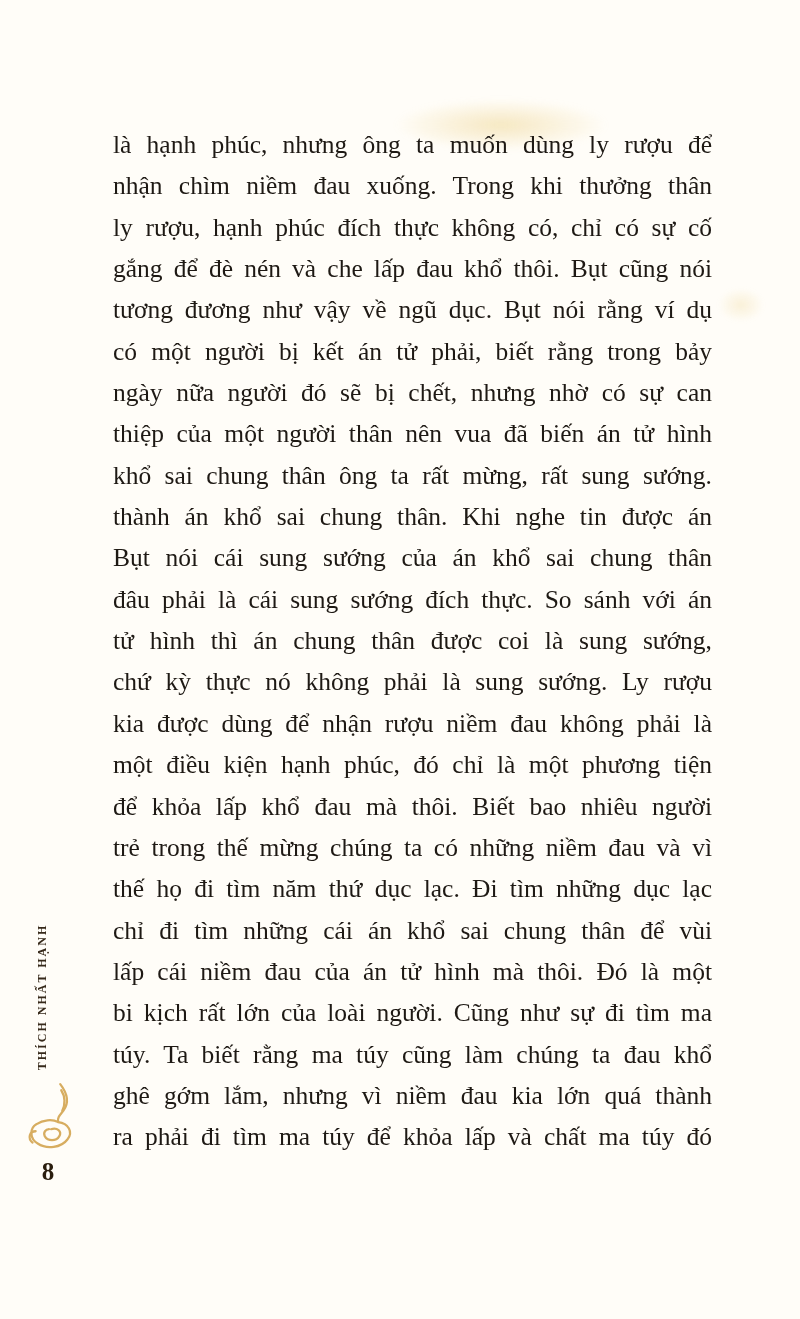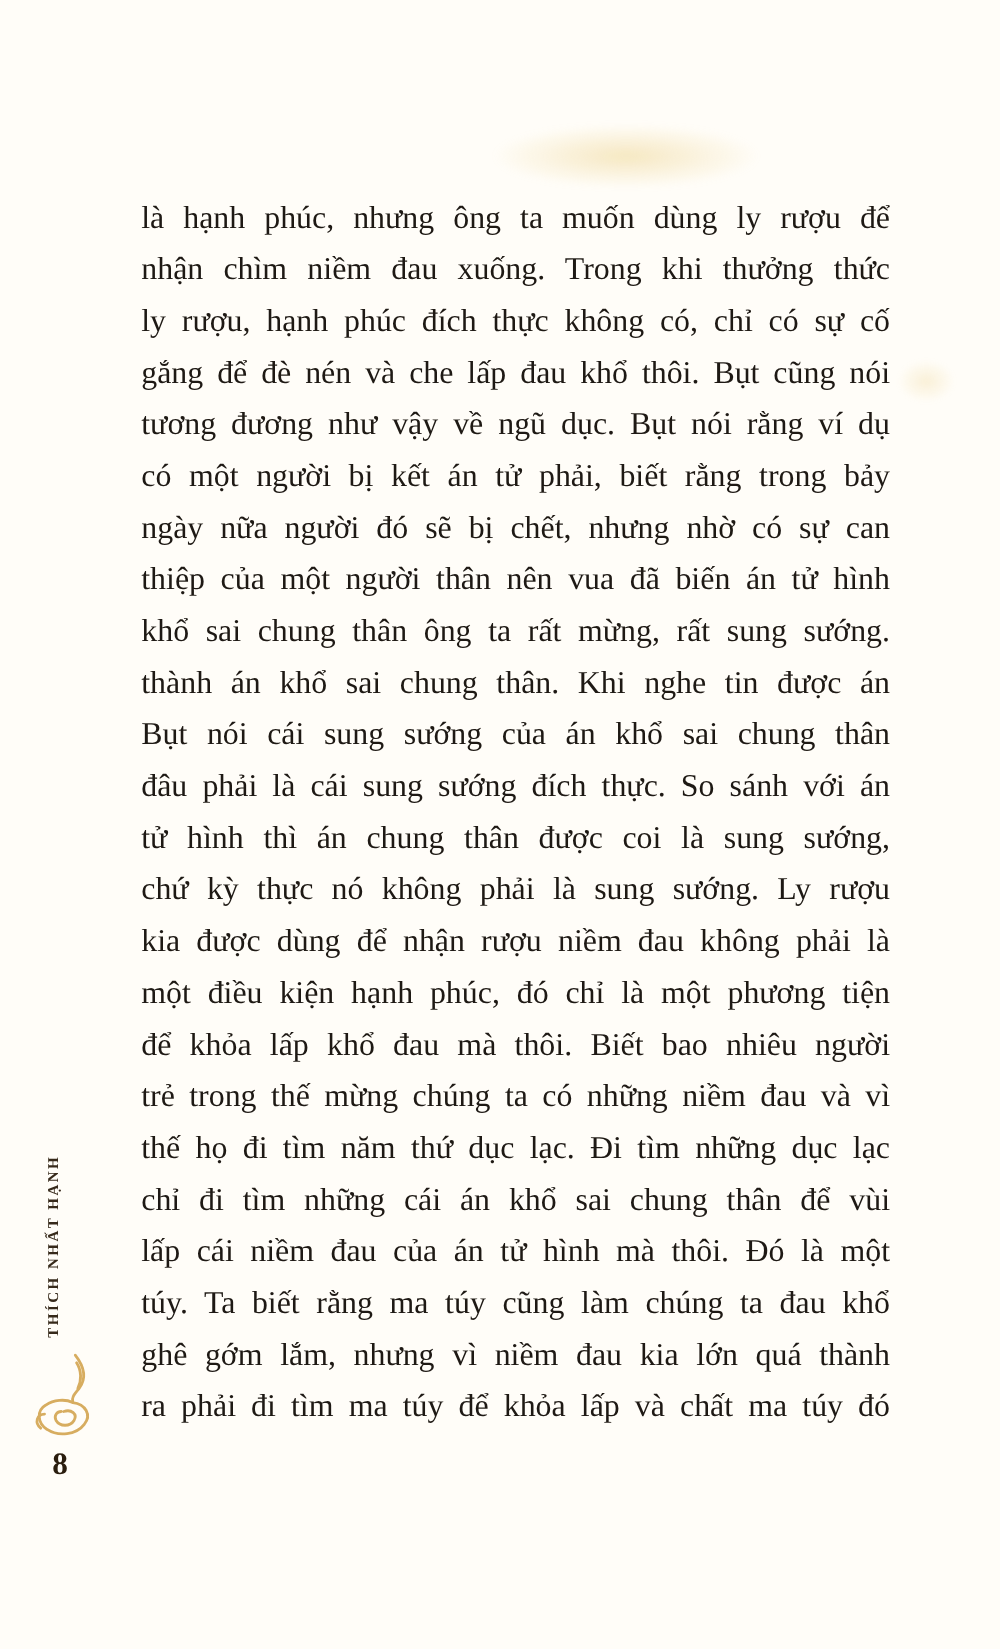--- a/index.html
+++ b/index.html
@@ -31,21 +31,20 @@
     left: 718px; top: 288px; width: 46px; height: 34px;
     background: radial-gradient(ellipse at center, rgba(233,203,118,0.25), rgba(233,203,118,0) 70%);
     filter: blur(2px);
   }
   
   .text-block {
     position: absolute;
     left: 113px;
     top: 124px;
     width: 599px;
-    margin-top: 29px;
   }
   .line {
     font-size: 25.5px;
     line-height: 41.35px;
     height: 41.35px;
     color: #1e1914;
     text-align: justify;
     text-align-last: justify;
     -moz-text-align-last: justify;
     text-justify: inter-word;
@@ -90,40 +89,41 @@
 </head>
 <body>
 
 <div class="page">
 
   <div class="smudge smudge-top"></div>
   <div class="smudge smudge-right"></div>
 
   <div class="text-block">
     <div class="line">là hạnh phúc, nhưng ông ta muốn dùng ly rượu để</div>
-    <div class="line">nhận chìm niềm đau xuống. Trong khi thưởng thức</div>
+    <div class="line">nhận chìm niềm đau xuống. Trong khi thưởng thân</div>
     <div class="line">ly rượu, hạnh phúc đích thực không có, chỉ có sự cố</div>
     <div class="line">gắng để đè nén và che lấp đau khổ thôi. Bụt cũng nói</div>
     <div class="line">tương đương như vậy về ngũ dục. Bụt nói rằng ví dụ</div>
     <div class="line">có một người bị kết án tử phải, biết rằng trong bảy</div>
     <div class="line">ngày nữa người đó sẽ bị chết, nhưng nhờ có sự can</div>
     <div class="line">thiệp của một người thân nên vua đã biến án tử hình</div>
     <div class="line">khổ sai chung thân ông ta rất mừng, rất sung sướng.</div>
     <div class="line">thành án khổ sai chung thân. Khi nghe tin được án</div>
     <div class="line">Bụt nói cái sung sướng của án khổ sai chung thân</div>
     <div class="line">đâu phải là cái sung sướng đích thực. So sánh với án</div>
     <div class="line">tử hình thì án chung thân được coi là sung sướng,</div>
     <div class="line">chứ kỳ thực nó không phải là sung sướng. Ly rượu</div>
     <div class="line">kia được dùng để nhận rượu niềm đau không phải là</div>
     <div class="line">một điều kiện hạnh phúc, đó chỉ là một phương tiện</div>
     <div class="line">để khỏa lấp khổ đau mà thôi. Biết bao nhiêu người</div>
     <div class="line">trẻ trong thế mừng chúng ta có những niềm đau và vì</div>
     <div class="line">thế họ đi tìm năm thứ dục lạc. Đi tìm những dục lạc</div>
     <div class="line">chỉ đi tìm những cái án khổ sai chung thân để vùi</div>
     <div class="line">lấp cái niềm đau của án tử hình mà thôi. Đó là một</div>
+    <div class="line">bi kịch rất lớn của loài người. Cũng như sự đi tìm ma</div>
     <div class="line">túy. Ta biết rằng ma túy cũng làm chúng ta đau khổ</div>
     <div class="line">ghê gớm lắm, nhưng vì niềm đau kia lớn quá thành</div>
     <div class="line">ra phải đi tìm ma túy để khỏa lấp và chất ma túy đó</div>
   </div>
 
   <div class="author-vertical">THÍCH NHẤT HẠNH</div>
 
   <div class="ornament">
     <svg width="68" height="82" viewBox="0 0 66 80" xmlns="http://www.w3.org/2000/svg">
       <g fill="none" stroke="#d2a24c" stroke-width="2.2" stroke-linecap="round" opacity="0.88">

